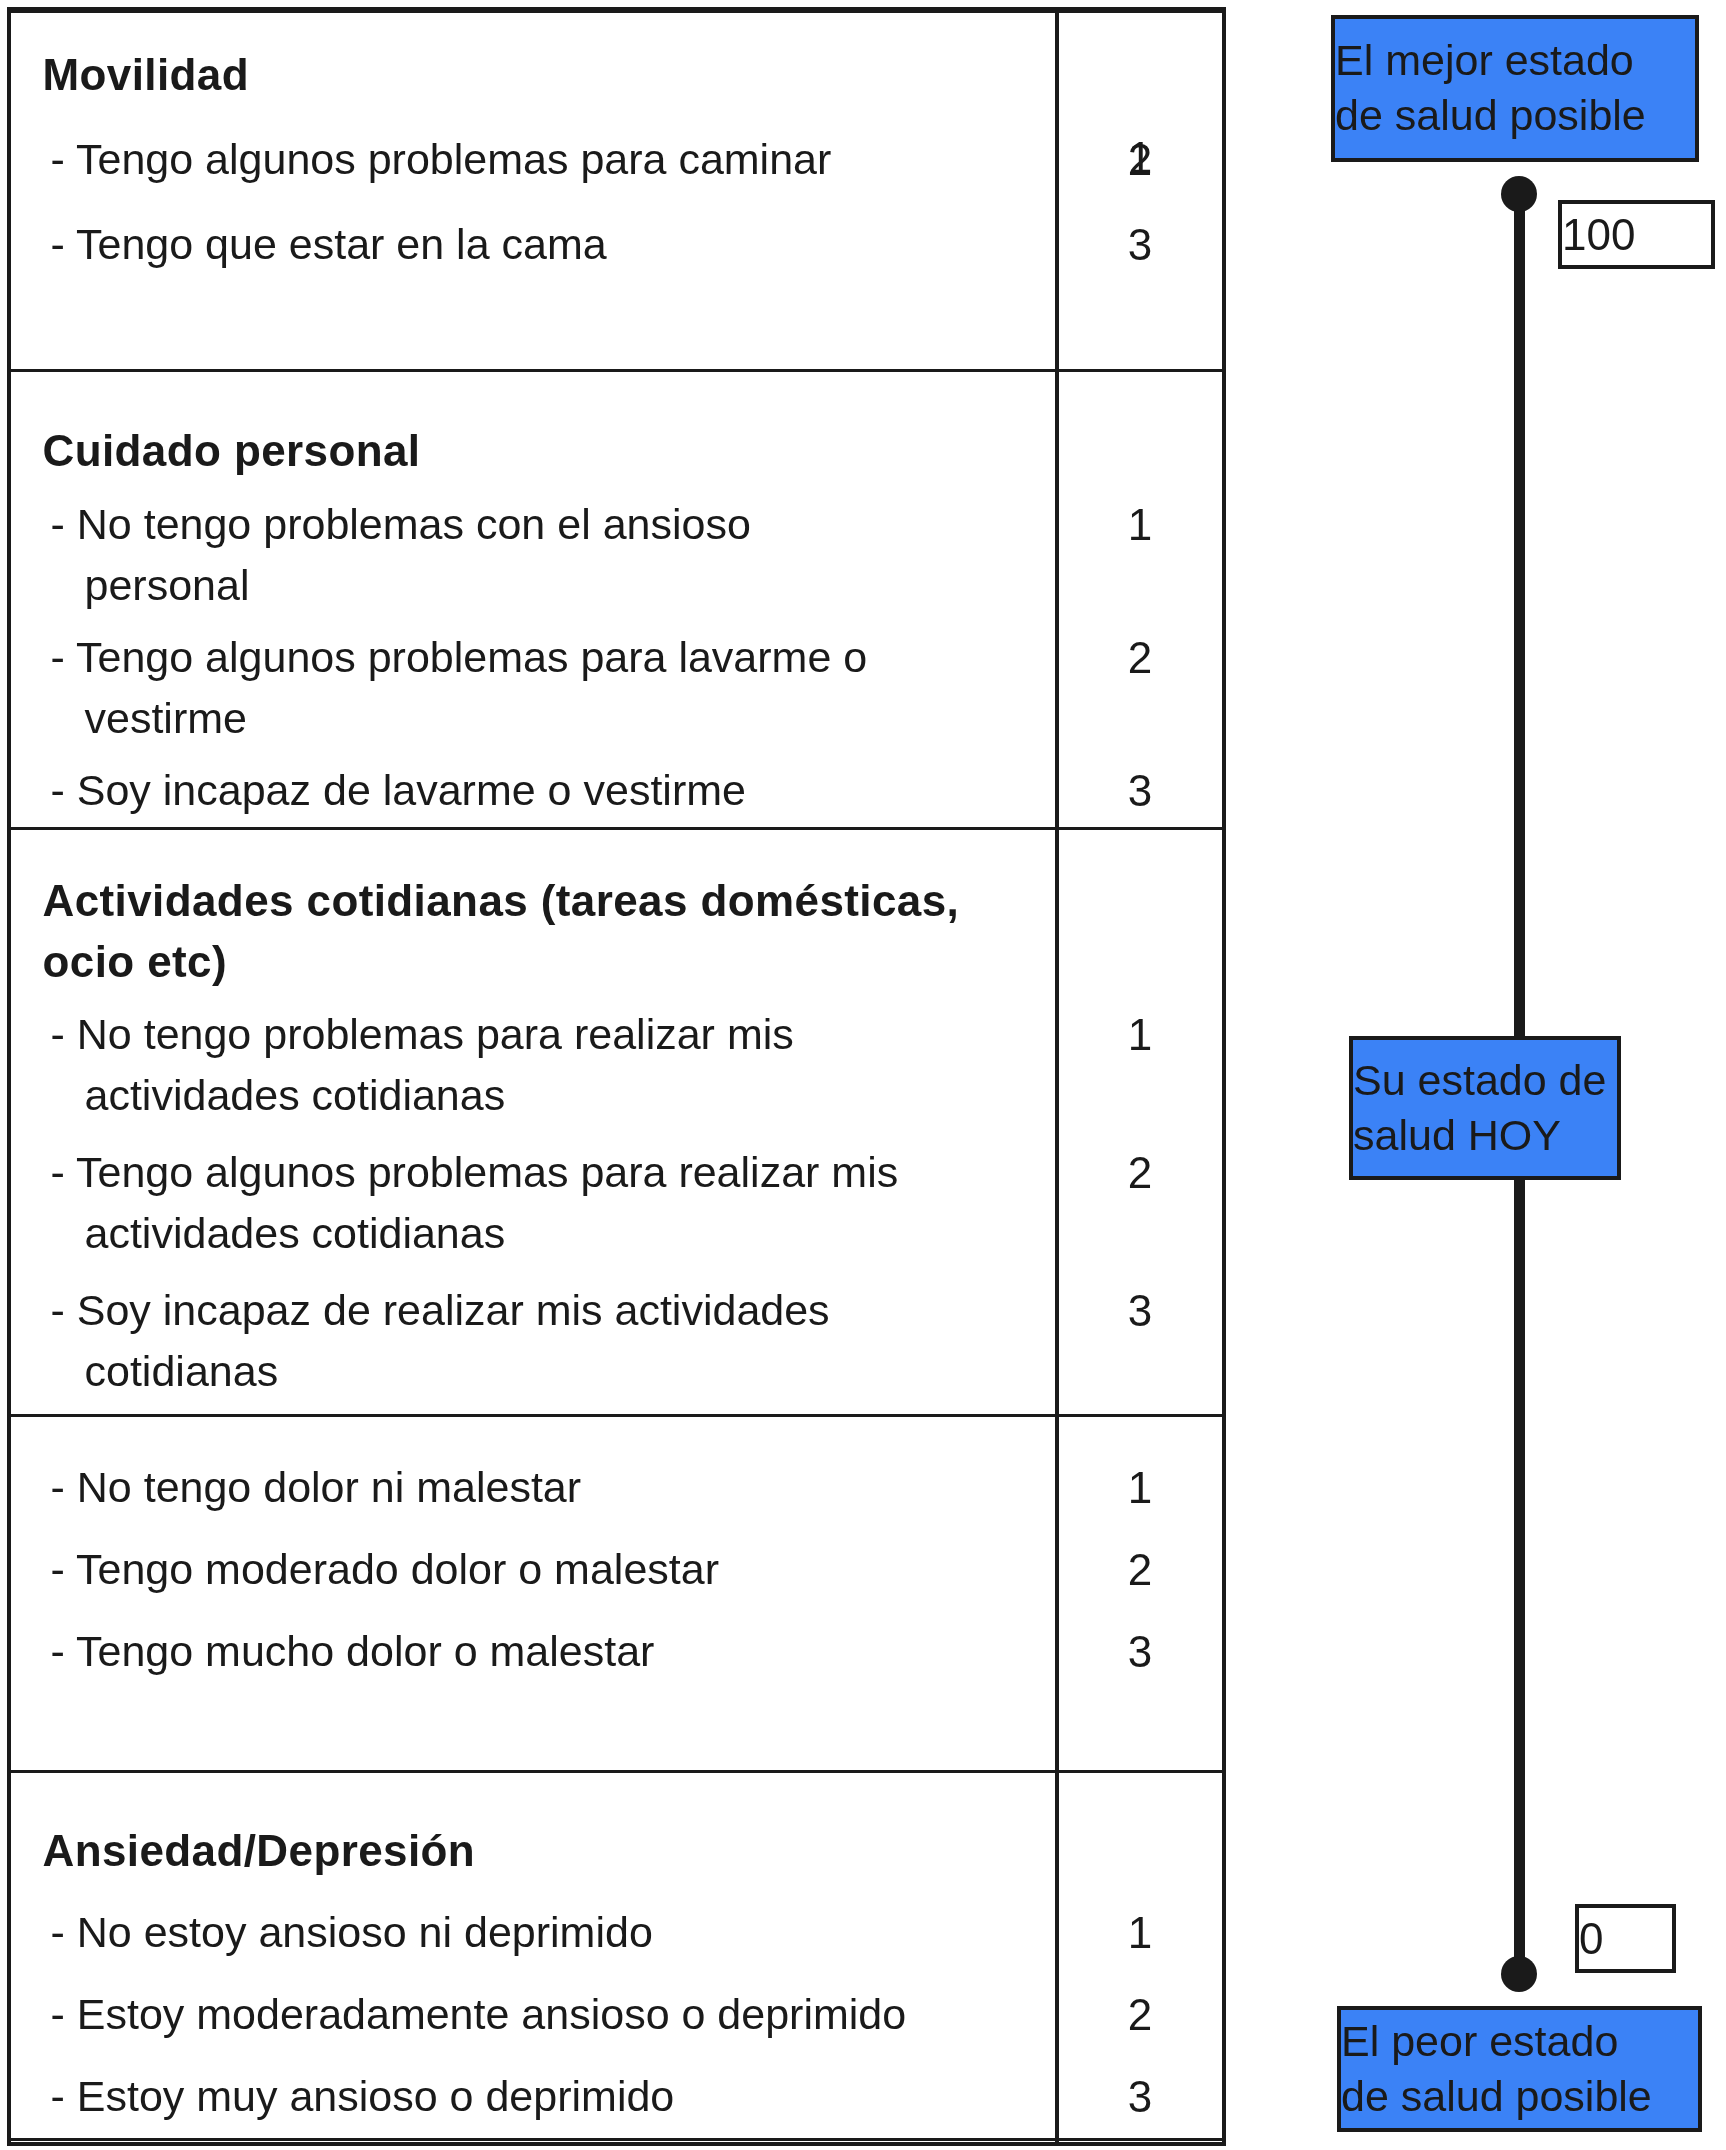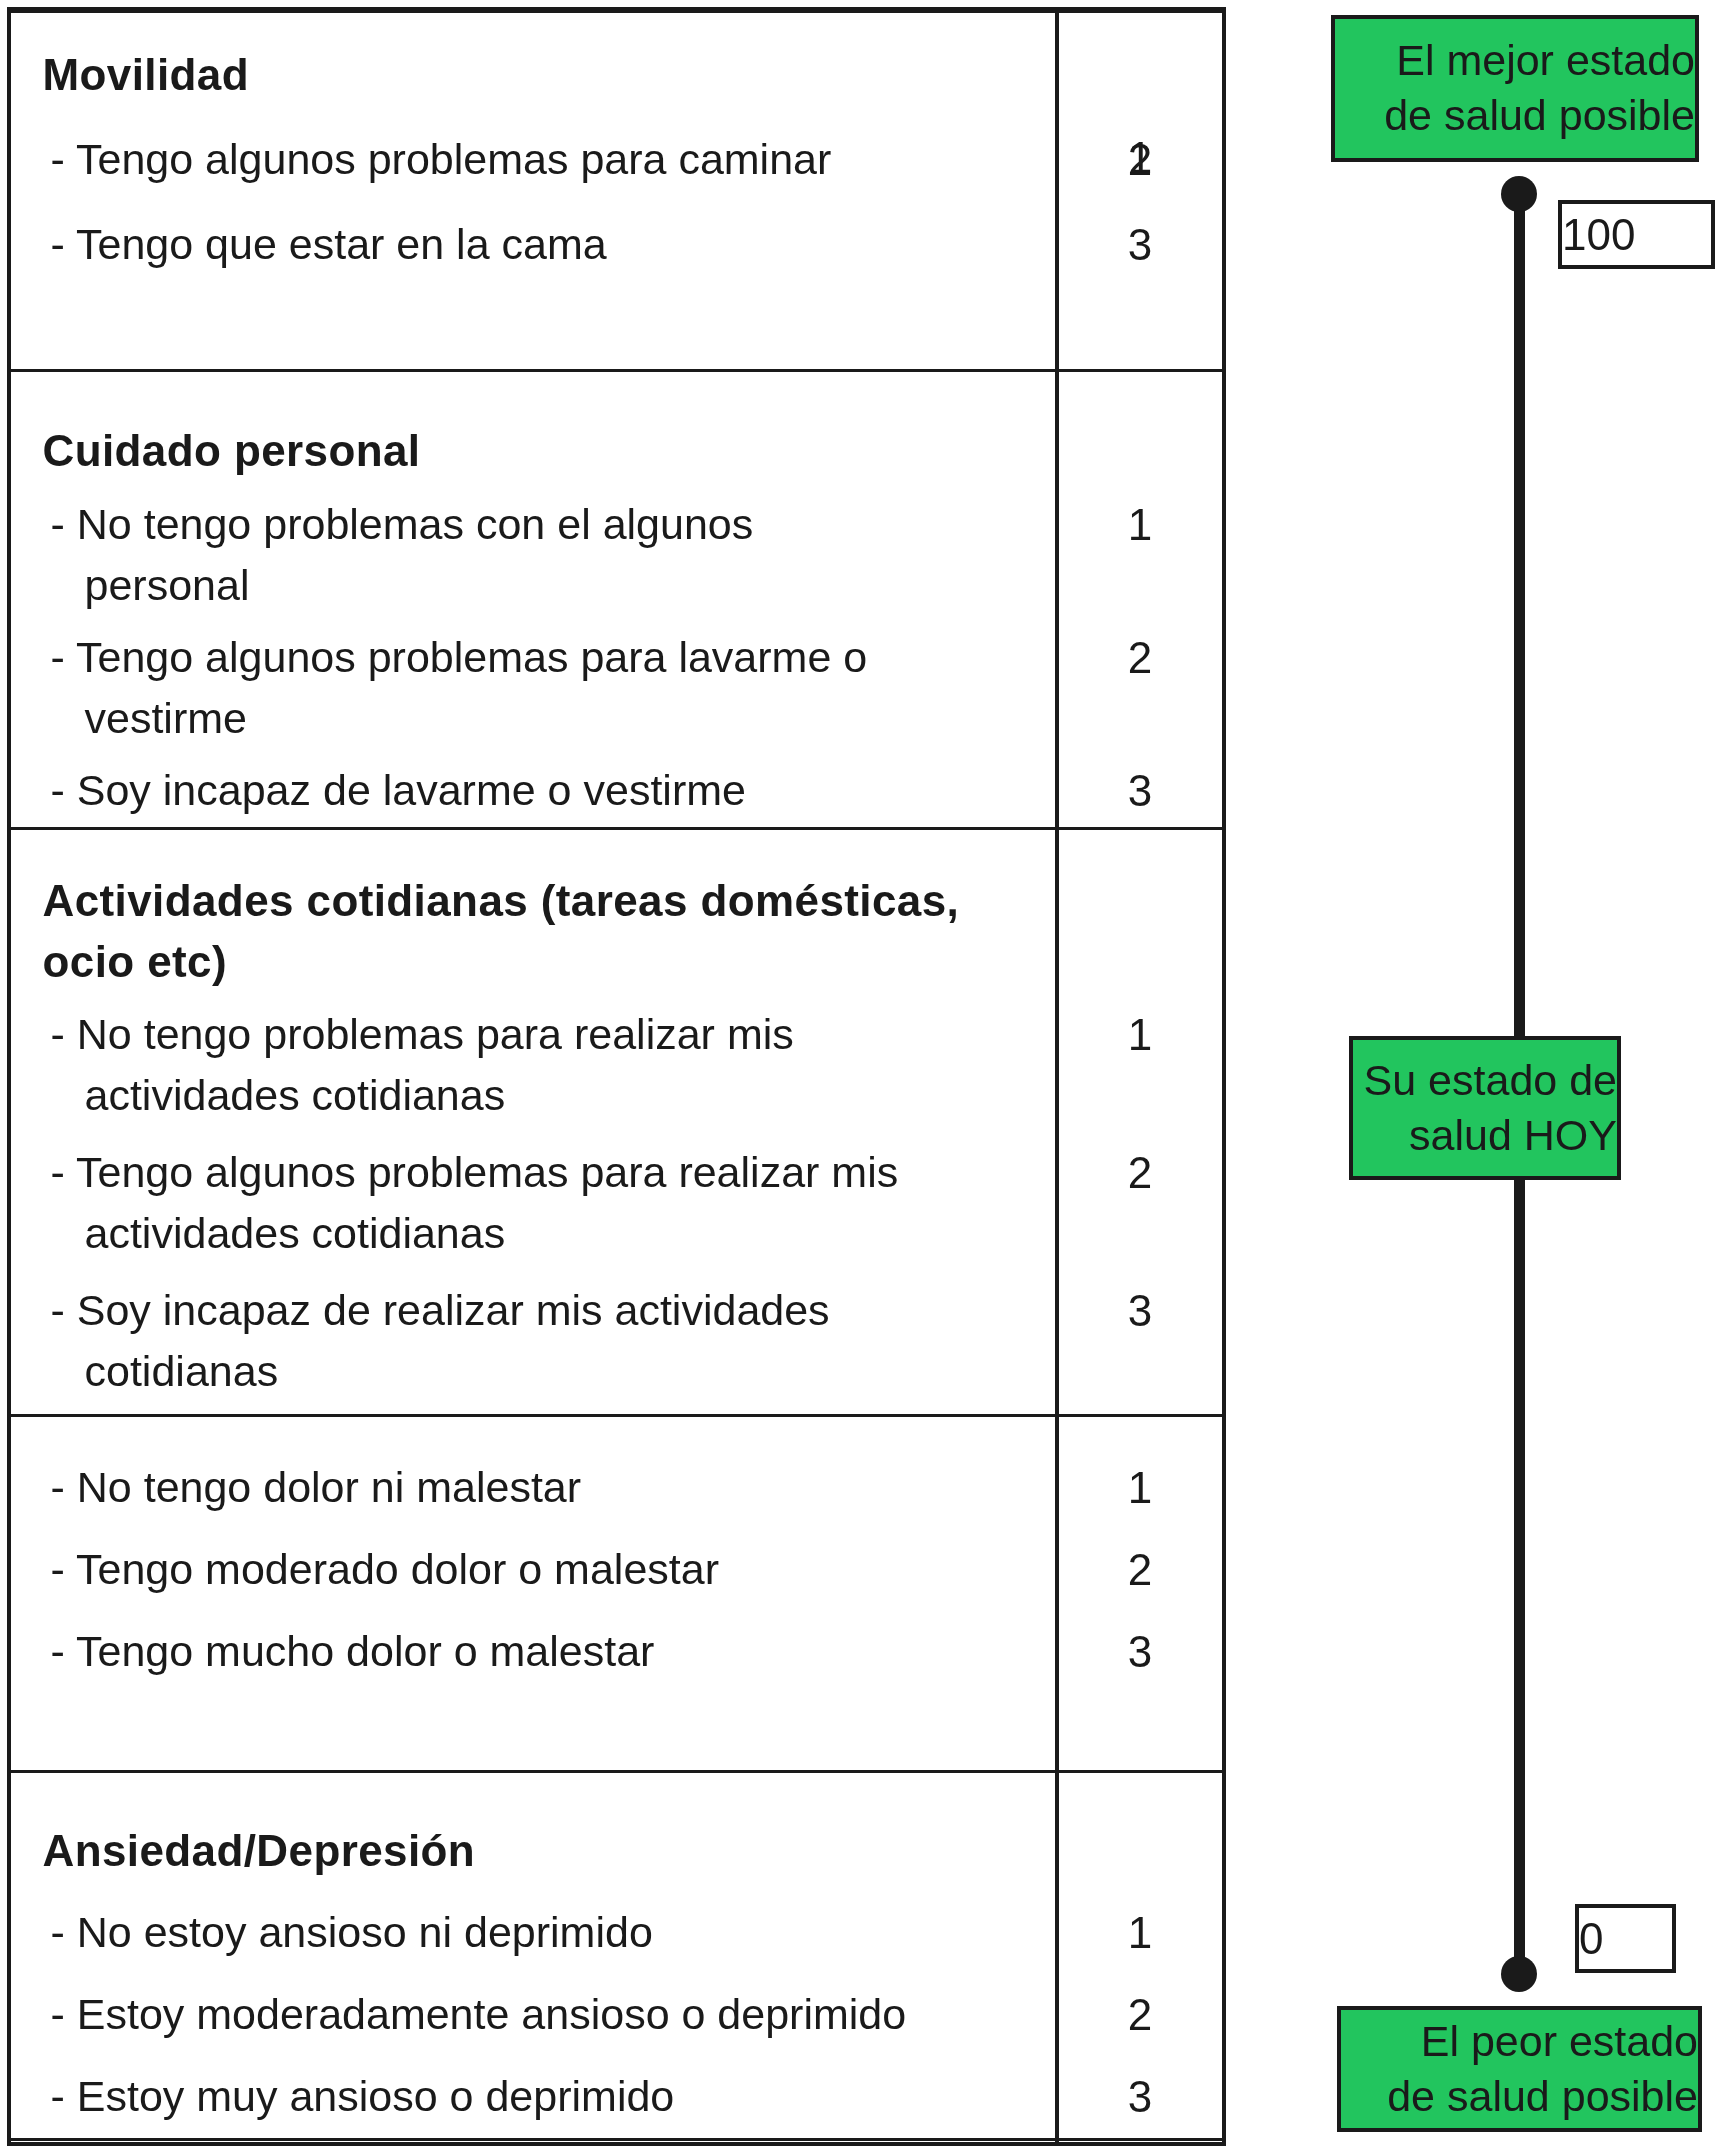--- a/index.html
+++ b/index.html
@@ -66,22 +66,22 @@
     width:10.5px; height:1780px; background:#1a1a1a;
   }
   .vas-dot {
     position:absolute; width:36px; height:36px; border-radius:50%;
     background:#1a1a1a;
   }
   #vas-dot-top    { left:1501px; top:176px; }
   #vas-dot-bottom { left:1501px; top:1956px; }
 
   .vas-box {
-    position:absolute; background:#22c55e; border:4.8px solid #1a1a1a;
-    display:flex; flex-direction:column; align-items:flex-end; justify-content:center;
+    position:absolute; background:#3b82f6; border:4.8px solid #1a1a1a;
+    display:flex; flex-direction:column; align-items:flex-start; justify-content:center;
     text-align:center; font-size:43px; line-height:55px;
   }
   #box-best  { left:1331px; top:14.5px;   width:368px; height:147px; }
   #box-today { left:1349px; top:1036px; width:272px; height:144px; z-index:2; }
   #box-worst { left:1337px; top:2006px; width:365px; height:126px; }
 
   .vas-num-box {
     position:absolute; background:#ffffff; border:4px solid #1a1a1a;
     display:flex; align-items:center; justify-content:flex-start;
     font-size:44px;
@@ -111,21 +111,21 @@
         <div class="line-first">- Tengo que estar en la cama</div>
         <div class="score">3</div>
       </div>
     </div>
 
     <div class="section sec-2">
       <div class="heading">
         <div>Cuidado personal</div>
       </div>
       <div class="item">
-        <div class="line-first">- No tengo problemas con el algunos</div>
+        <div class="line-first">- No tengo problemas con el ansioso</div>
         <div>personal</div>
         <div class="score">1</div>
       </div>
       <div class="item">
         <div class="line-first">- Tengo algunos problemas para lavarme o</div>
         <div>vestirme</div>
         <div class="score">2</div>
       </div>
       <div class="item">
         <div class="line-first">- Soy incapaz de lavarme o vestirme</div>

